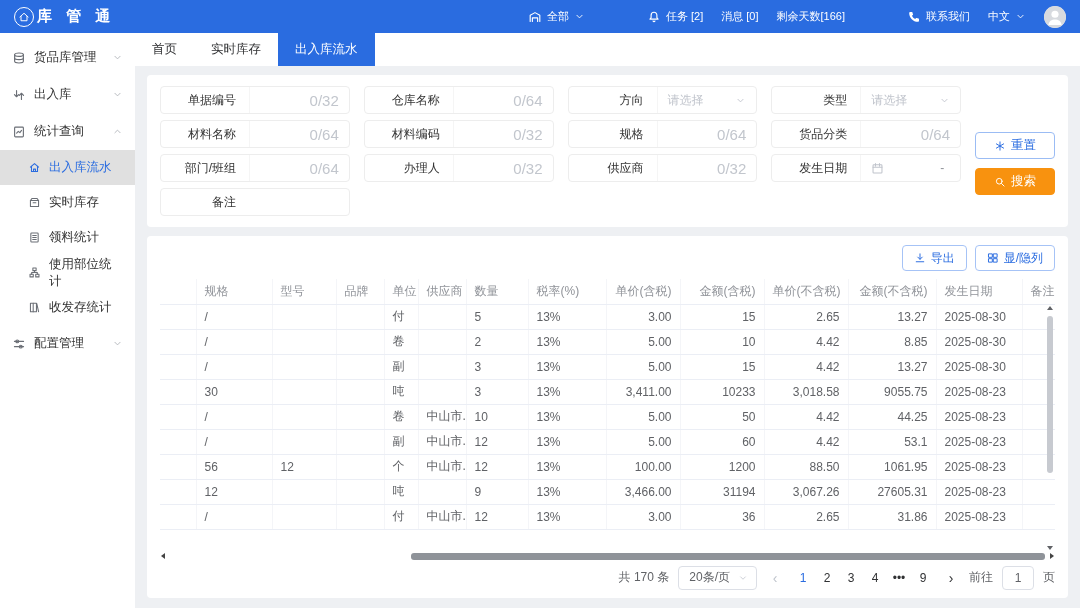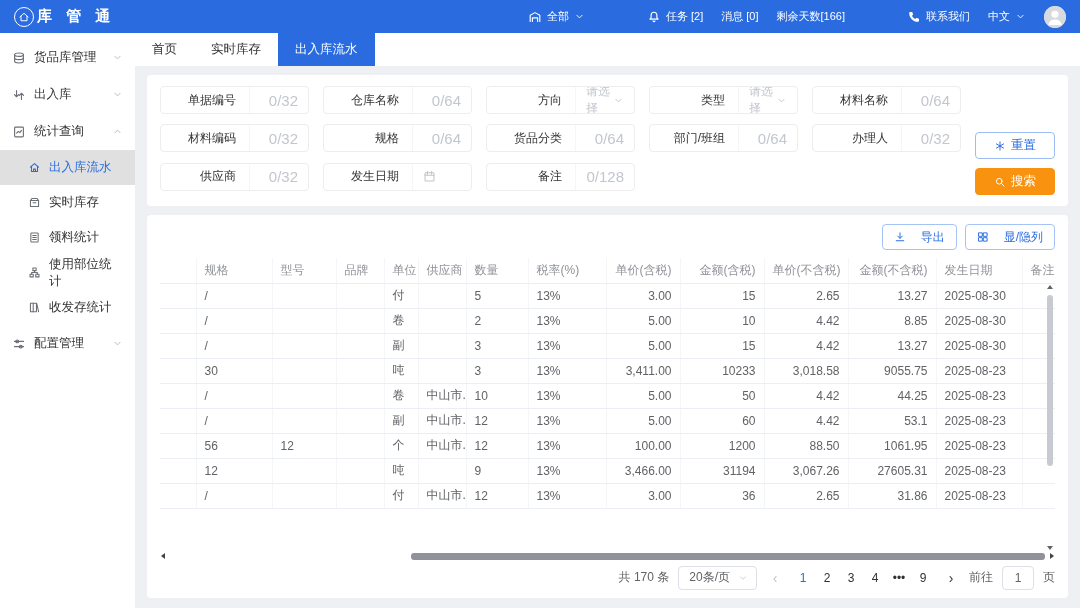--- a/index.html
+++ b/index.html
@@ -31,37 +31,37 @@
   .content { flex:1; display:flex; flex-direction:column; overflow:hidden; }
   .tabbar { height:33px; background:#fff; display:flex; flex:none; }
   .tab { height:33px; display:flex; align-items:center; padding:0 17px; font-size:12.5px; color:#303133; cursor:pointer; }
   .tab.active { background:#2a6ce0; color:#fff; }
 
   .page { flex:1; padding:9px 12px 10px; display:flex; flex-direction:column; gap:9px; overflow:hidden; }
   .card { background:#fff; border-radius:4px; }
 
   
   .filter-card { padding:11px 13px; display:flex; flex:none; }
-  .filter-grid { flex:1; display:grid; grid-template-columns:repeat(5,1fr); gap:6px 14px; }
+  .filter-grid { flex:1; display:grid; grid-template-columns:repeat(4,1fr); gap:6px 14px; }
   .f-item { border:1px solid #ededed; border-radius:4px; height:28px; display:flex; align-items:center; overflow:hidden; }
   .f-label { width:88px; flex:none; text-align:right; padding-right:13px; color:#333; }
   .f-body { flex:1; height:100%; display:flex; align-items:center; padding:0 10px; color:#c0c4cc; border-left:1px solid #f5f5f5; }
   .f-counter { margin-left:auto; color:#c2c6cd; font-size:15px; }
   .f-body .chev { margin-left:auto; color:#c0c4cc; }
   .f-body .cal { color:#c0c4cc; }
   .f-sep { margin:0 18px 0 56px; color:#909399; }
   .filter-actions { width:80px; margin-left:14px; padding-top:46px; display:flex; flex-direction:column; gap:9px; flex:none; }
   .btn { height:27px; border-radius:4px; font-size:12.5px; display:flex; align-items:center; justify-content:center; gap:5px; cursor:pointer;text-align:right; }
   .btn-reset { background:#fff; border:1px solid #9bbcf4; color:#2a6ce0; }
   .btn-search { background:#f8920f; border:1px solid #f8920f; color:#fff; }
 
   
   .table-card { flex:1; padding:9px 13px 4px; display:flex; flex-direction:column; overflow:hidden; }
   .grid-toolbar { display:flex; justify-content:flex-end; gap:8px; flex:none; }
-  .btn-sm { height:26px; padding:0 11px; border:1px solid #a6c3f6; color:#2a6ce0; background:#fff; border-radius:4px; display:flex; align-items:center; gap:15px; font-size:12px; cursor:pointer; }
+  .btn-sm { height:26px; padding:0 11px; border:1px solid #a6c3f6; color:#2a6ce0; background:#fff; border-radius:4px; display:flex; align-items:center; gap:5px; font-size:12px; cursor:pointer; }
   .table-wrap { flex:1; margin-top:8px; position:relative; overflow:hidden; }
   table { border-collapse:collapse; table-layout:fixed; width:calc(100% - 12px); font-size:12px; }
   th { color:#909399; font-weight:normal; height:25px; text-align:left; padding:0 8px; border-bottom:1px solid #ebeef5; border-right:1px solid #f4f5f8; white-space:nowrap; overflow:hidden; }
   td { color:#606266; height:25px; padding:0 8px; border-bottom:1px solid #ebeef5; border-right:1px solid #f4f5f8; white-space:nowrap; overflow:hidden; }
   th:last-child, td:last-child { border-right:none; }
   th.num, td.num { text-align:right; }
 
   .vscroll { position:absolute; right:0; top:25px; bottom:2px; width:10px; }
   .vthumb { position:absolute; left:2px; top:12px; height:64%; width:6px; background:#c7cad0; border-radius:3px; cursor:pointer; }
   .tri-up { position:absolute; top:2px; left:2px; width:0; height:0; border-left:3px solid transparent; border-right:3px solid transparent; border-bottom:4px solid #606266; }
@@ -363,23 +363,20 @@
                 <span class="icon cal">
                   <svg viewBox="0 0 16 16" width="13" height="13" fill="none" stroke="currentColor" stroke-width="1.3" stroke-linecap="round" stroke-linejoin="round">
                     <rect x="2.5" y="3.5" width="11" height="10" rx="1"></rect>
                     <path d="M2.5 6.5h11M5.5 2v3M10.5 2v3"></path>
                   </svg>
                 </span>
               </div>
             </div>
             <div class="f-item">
               <span class="f-label">备注</span>
-              <div class="f-body">
-                <span class="f-counter">0/128</span>
-              </div>
             </div>
           </div>
         <div class="filter-actions">
           <div class="btn btn-reset">
             <span class="icon">
                 <svg viewBox="0 0 16 16" width="12" height="12" fill="none" stroke="currentColor" stroke-width="1.3" stroke-linecap="round" stroke-linejoin="round">
                   <path d="M8 2.5v11M3.2 5.2l9.6 5.6M12.8 5.2 3.2 10.8"></path>
                 </svg>
               </span>
             <span>重置</span>

